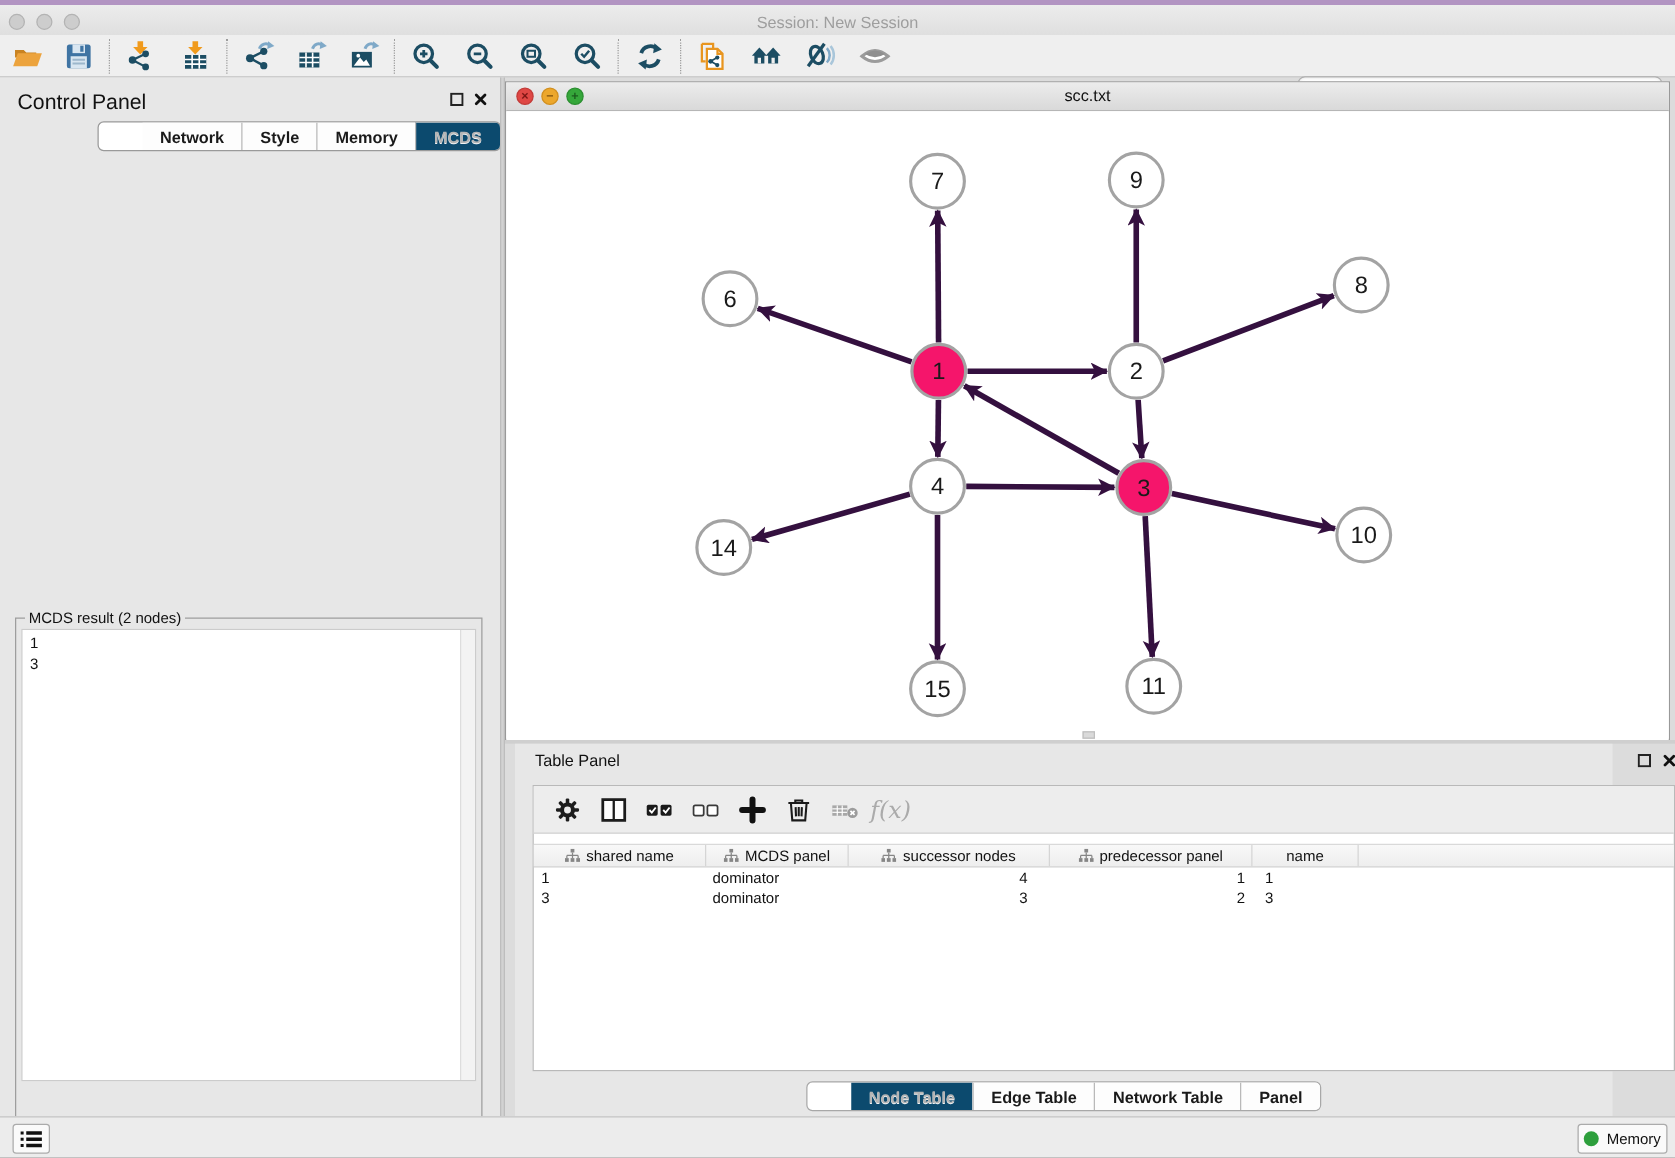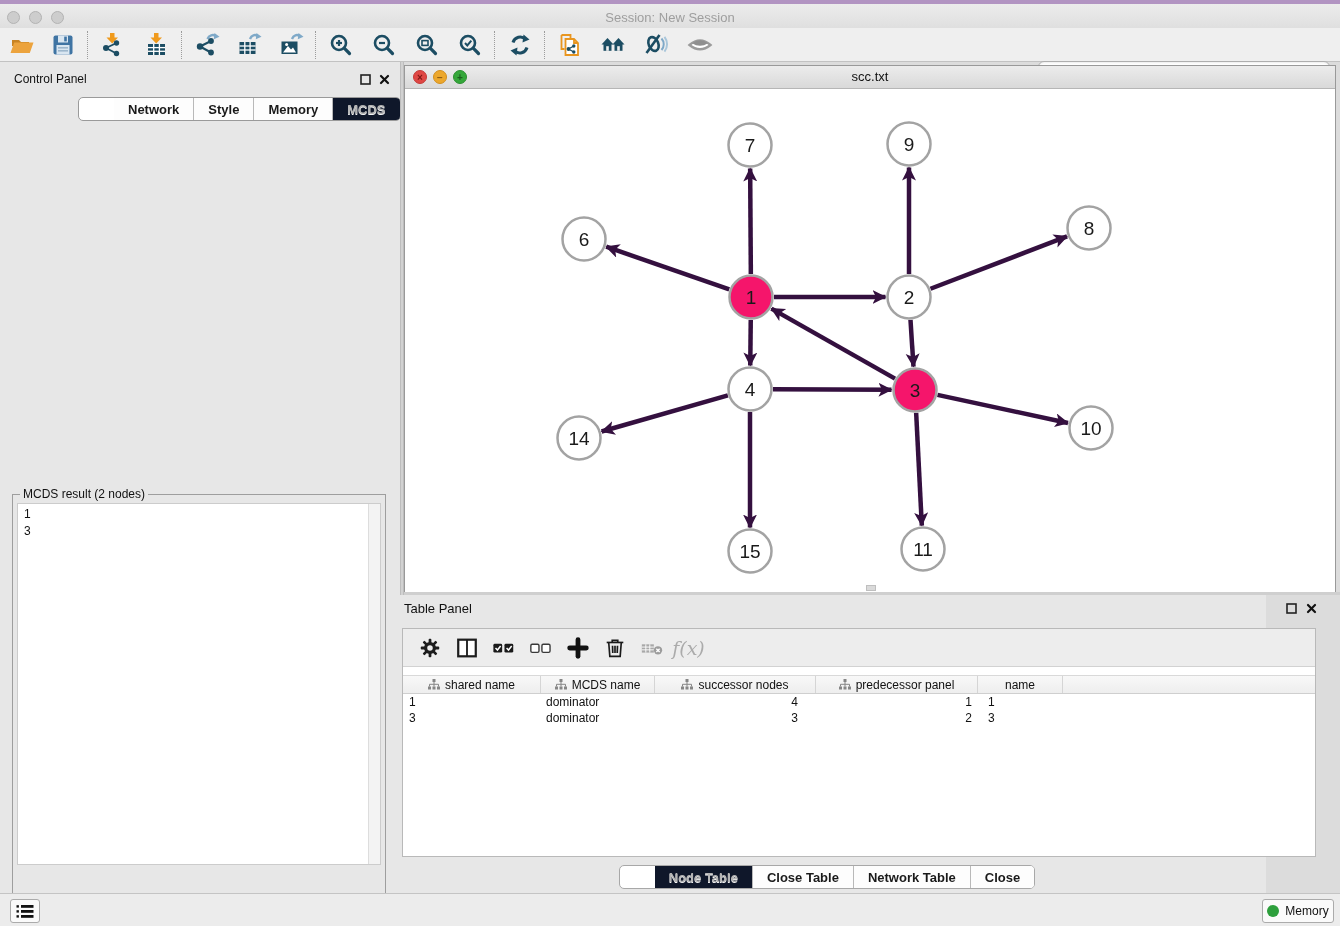--- a/index.html
+++ b/index.html
@@ -26,28 +26,28 @@
   .tsep{width:1px;height:28px;border-left:1px dotted #9c9c9c;margin:0 7px;flex:0 0 auto;}
   .searchbox{position:absolute;right:10px;top:33px;width:292px;height:23px;background:#fff;
     border:1px solid #aeaeae;border-radius:6px;box-sizing:border-box;display:flex;align-items:center;
     box-shadow:inset 0 1px 2px rgba(0,0,0,.08);}
   .searchbox input{border:none;outline:none;flex:1;height:19px;font-size:13px;background:transparent;
     font-family:"Liberation Sans","DejaVu Sans",sans-serif;}
 
   
   .cpanel{left:0;top:62px;width:400px;height:831px;background:#e7e7e7;box-sizing:border-box;}
   .cp-head{position:absolute;left:0;top:0;width:100%;height:30px;}
-  .cp-title{position:absolute;left:14px;top:10px;font-size:12px;color:#111;text-align:center;}
+  .cp-title{position:absolute;left:14px;top:10px;font-size:17px;color:#111;text-align:center;}
   .panel-ctl{position:absolute;top:11px;width:13px;height:13px;display:flex;align-items:center;justify-content:center;cursor:pointer;}
   .tabs{position:absolute;display:flex;height:22px;border:1px solid #9a9a9a;border-radius:5px;
     overflow:hidden;background:#fff;}
   .tab{display:flex;align-items:center;justify-content:center;padding:0 14px;font-size:13px;
     font-weight:600;color:#1a1a1a;background:#fdfdfd;border-left:1px solid #b9b9b9;cursor:pointer;}
   .tab:first-child{border-left:none;margin-left:35px;}
-  .tab.sel{background:#0f172a;color:#b4b4b4;text-shadow:0 1px 0 #f4f4f4;}
+  .tab.sel{background:#0c4a6e;color:#b4b4b4;text-shadow:0 1px 0 #f4f4f4;}
   .cp-content{position:absolute;left:5px;top:56px;width:390px;height:766px;
     border:1px solid #c6c6c6;background:#e7e7e7;box-sizing:border-box;}
   .opt-label{position:absolute;left:0;top:20px;width:100%;text-align:center;font-size:13px;color:#111;}
   .selectbox{position:absolute;left:40px;top:41px;width:310px;height:22px;background:#fff;
     border:1px solid #a9a9a9;border-radius:4px;box-sizing:border-box;display:flex;align-items:center;
     font-size:13px;color:#111;padding-left:11px;cursor:pointer;}
   .selectbox .stepper{margin-left:auto;margin-right:6px;}
   .btn{position:absolute;height:22px;background:linear-gradient(#ffffff,#f0f0f0);
     border:1px solid #a6a6a6;border-radius:4px;box-sizing:border-box;font-size:13px;color:#111;
     display:flex;align-items:center;justify-content:center;cursor:pointer;}
@@ -72,21 +72,21 @@
   .traffic{position:absolute;top:4px;width:14px;height:14px;border-radius:50%;box-sizing:border-box;
     display:flex;align-items:center;justify-content:center;font-size:10px;font-weight:700;cursor:pointer;}
   .net-title{position:absolute;top:0;width:100%;text-align:center;line-height:22px;font-size:13px;color:#111;}
   .net-canvas{position:absolute;left:0;top:23px;width:930px;height:503px;background:#fff;}
   .net-grip{position:absolute;left:461px;bottom:0;width:10px;height:6px;background:#dadada;
     border:1px solid #bfbfbf;box-sizing:border-box;}
 
   .hgap{left:404px;top:592px;width:936px;height:3px;background:#cfcfcf;}
 
   
-  .tpanel{left:388px;top:595px;width:863px;height:298px;background:#e7e7e7;padding-left:15px;}
+  .tpanel{left:412px;top:595px;width:863px;height:298px;background:#e7e7e7;padding-left:15px;}
   .tp-title{position:absolute;left:16px;top:6px;font-size:13px;color:#111;}
   .tp-box{position:absolute;left:14px;top:33px;width:914px;height:229px;background:#fff;
     border:1px solid #b9b9b9;box-sizing:border-box;}
   .tp-toolbar{position:absolute;left:0;top:0;width:100%;height:38px;background:#ededed;
     border-bottom:1px solid #d2d2d2;box-sizing:border-box;display:flex;align-items:center;padding-left:8px;}
   .tp-btn{width:37px;height:30px;display:flex;align-items:center;justify-content:center;flex:0 0 auto;}
   .fx{font-family:"DejaVu Serif",serif;font-style:italic;font-size:19px;color:#ababab;}
   .ttable{position:absolute;left:0;top:46px;width:100%;}
   .thead{display:flex;height:19px;background:linear-gradient(#f8f8f8,#eeeeee);
     border-top:1px solid #d9d9d9;border-bottom:1px solid #cfcfcf;box-sizing:border-box;}
@@ -507,21 +507,21 @@
                   <rect x="9" y="7.5" width="3" height="3"></rect>
                 </g>
               <g stroke="#868686" stroke-width="1" fill="none">
                   <line x1="6" y1="3" x2="6" y2="5.3"></line>
                   <line x1="1.5" y1="5.3" x2="10.5" y2="5.3"></line>
                   <line x1="1.5" y1="5.3" x2="1.5" y2="7.5"></line>
                   <line x1="6" y1="5.3" x2="6" y2="7.5"></line>
                   <line x1="10.5" y1="5.3" x2="10.5" y2="7.5"></line>
                 </g>
             </svg>
-            <span>MCDS name</span>
+            <span>MCDS panel</span>
           </div>
           <div class="th" style="width:161px">
             <svg width="12" height="11" viewBox="0 0 12 11">
               <g fill="#868686">
                   <rect x="4.5" y="0" width="3" height="3"></rect>
                   <rect x="0" y="7.5" width="3" height="3"></rect>
                   <rect x="4.5" y="7.5" width="3" height="3"></rect>
                   <rect x="9" y="7.5" width="3" height="3"></rect>
                 </g>
               <g stroke="#868686" stroke-width="1" fill="none">
@@ -572,27 +572,27 @@
         </div>
       </div>
     </div>
 
     <div class="bot-tabs">
       <div class="tabs2">
         <div class="tab sel">
             <span>Node Table</span>
           </div>
         <div class="tab">
-            <span>Close Table</span>
+            <span>Edge Table</span>
           </div>
         <div class="tab">
             <span>Network Table</span>
           </div>
         <div class="tab">
-            <span>Close</span>
+            <span>Panel</span>
           </div>
       </div>
     </div>
   </div>
 
   <div class="abs statusbar">
     <div class="sb-btn" style="left:10px;width:30px">
       <svg width="20" height="18" viewBox="0 0 20 18">
         <g fill="#111">
           <rect x="1.5" y="3.2" width="2.4" height="2.4"></rect>

